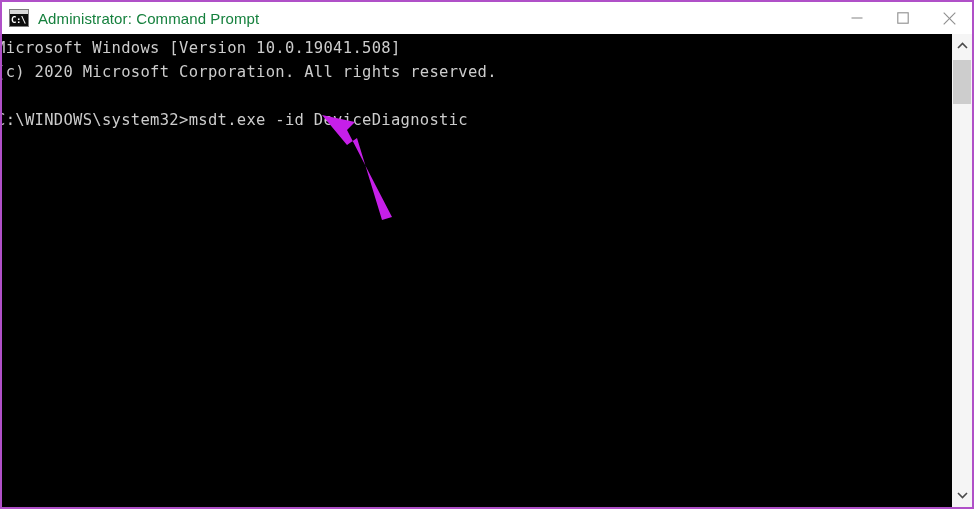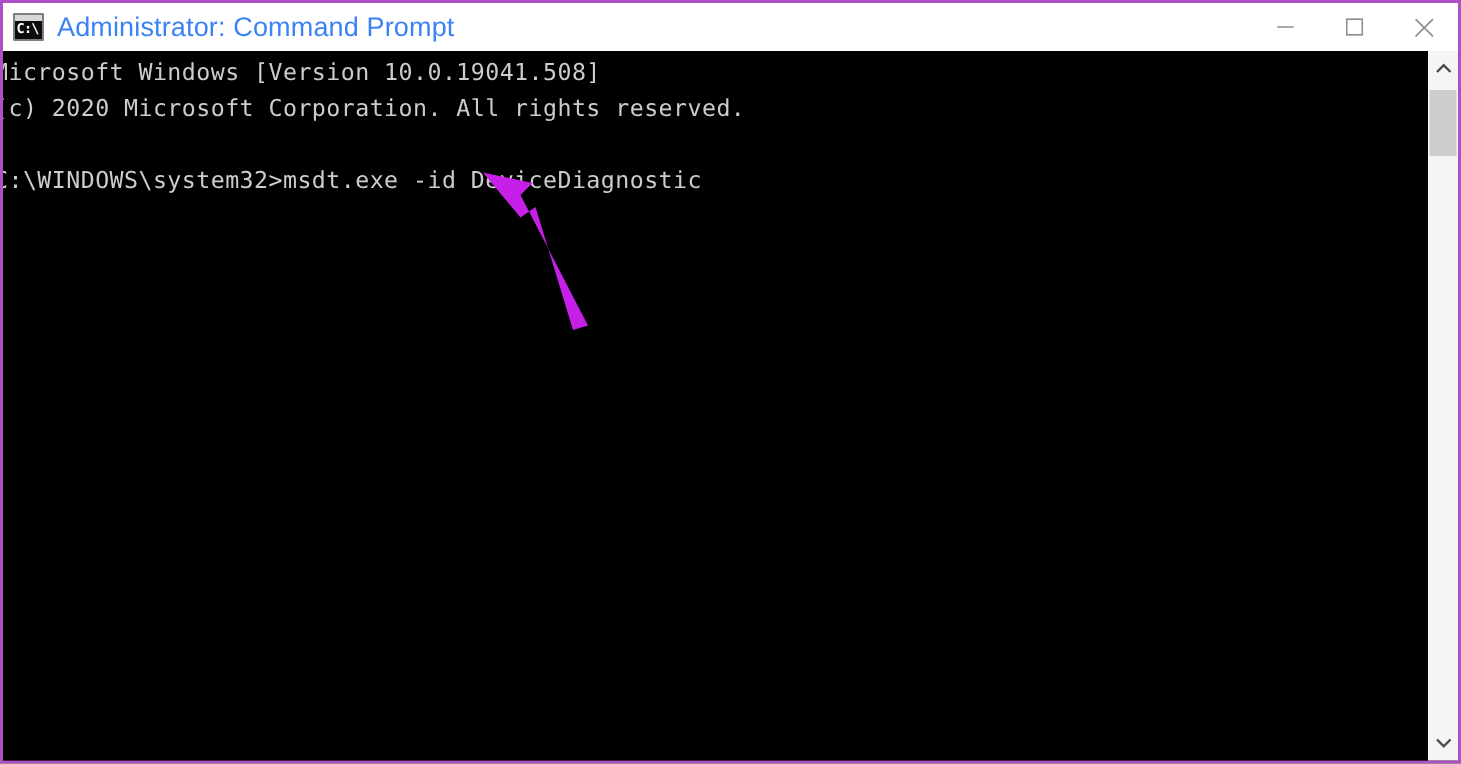--- a/index.html
+++ b/index.html
@@ -61,22 +61,22 @@
     font-family: "DejaVu Sans Mono", monospace;
     font-size: 9px;
     line-height: 12px;
     color: #ffffff;
     letter-spacing: -0.5px;
     font-weight: bold;
   }
 
   #title-text {
     font-family: "Liberation Sans", sans-serif;
-    font-size: 18px;
-    color: #3b82f6;
+    font-size: 15px;
+    color: #15803d;
     white-space: nowrap;
     letter-spacing: 0.1px;
   }
 
   #window-controls {
     position: absolute;
     right: 0;
     top: 0;
     height: 32px;
     display: flex;

